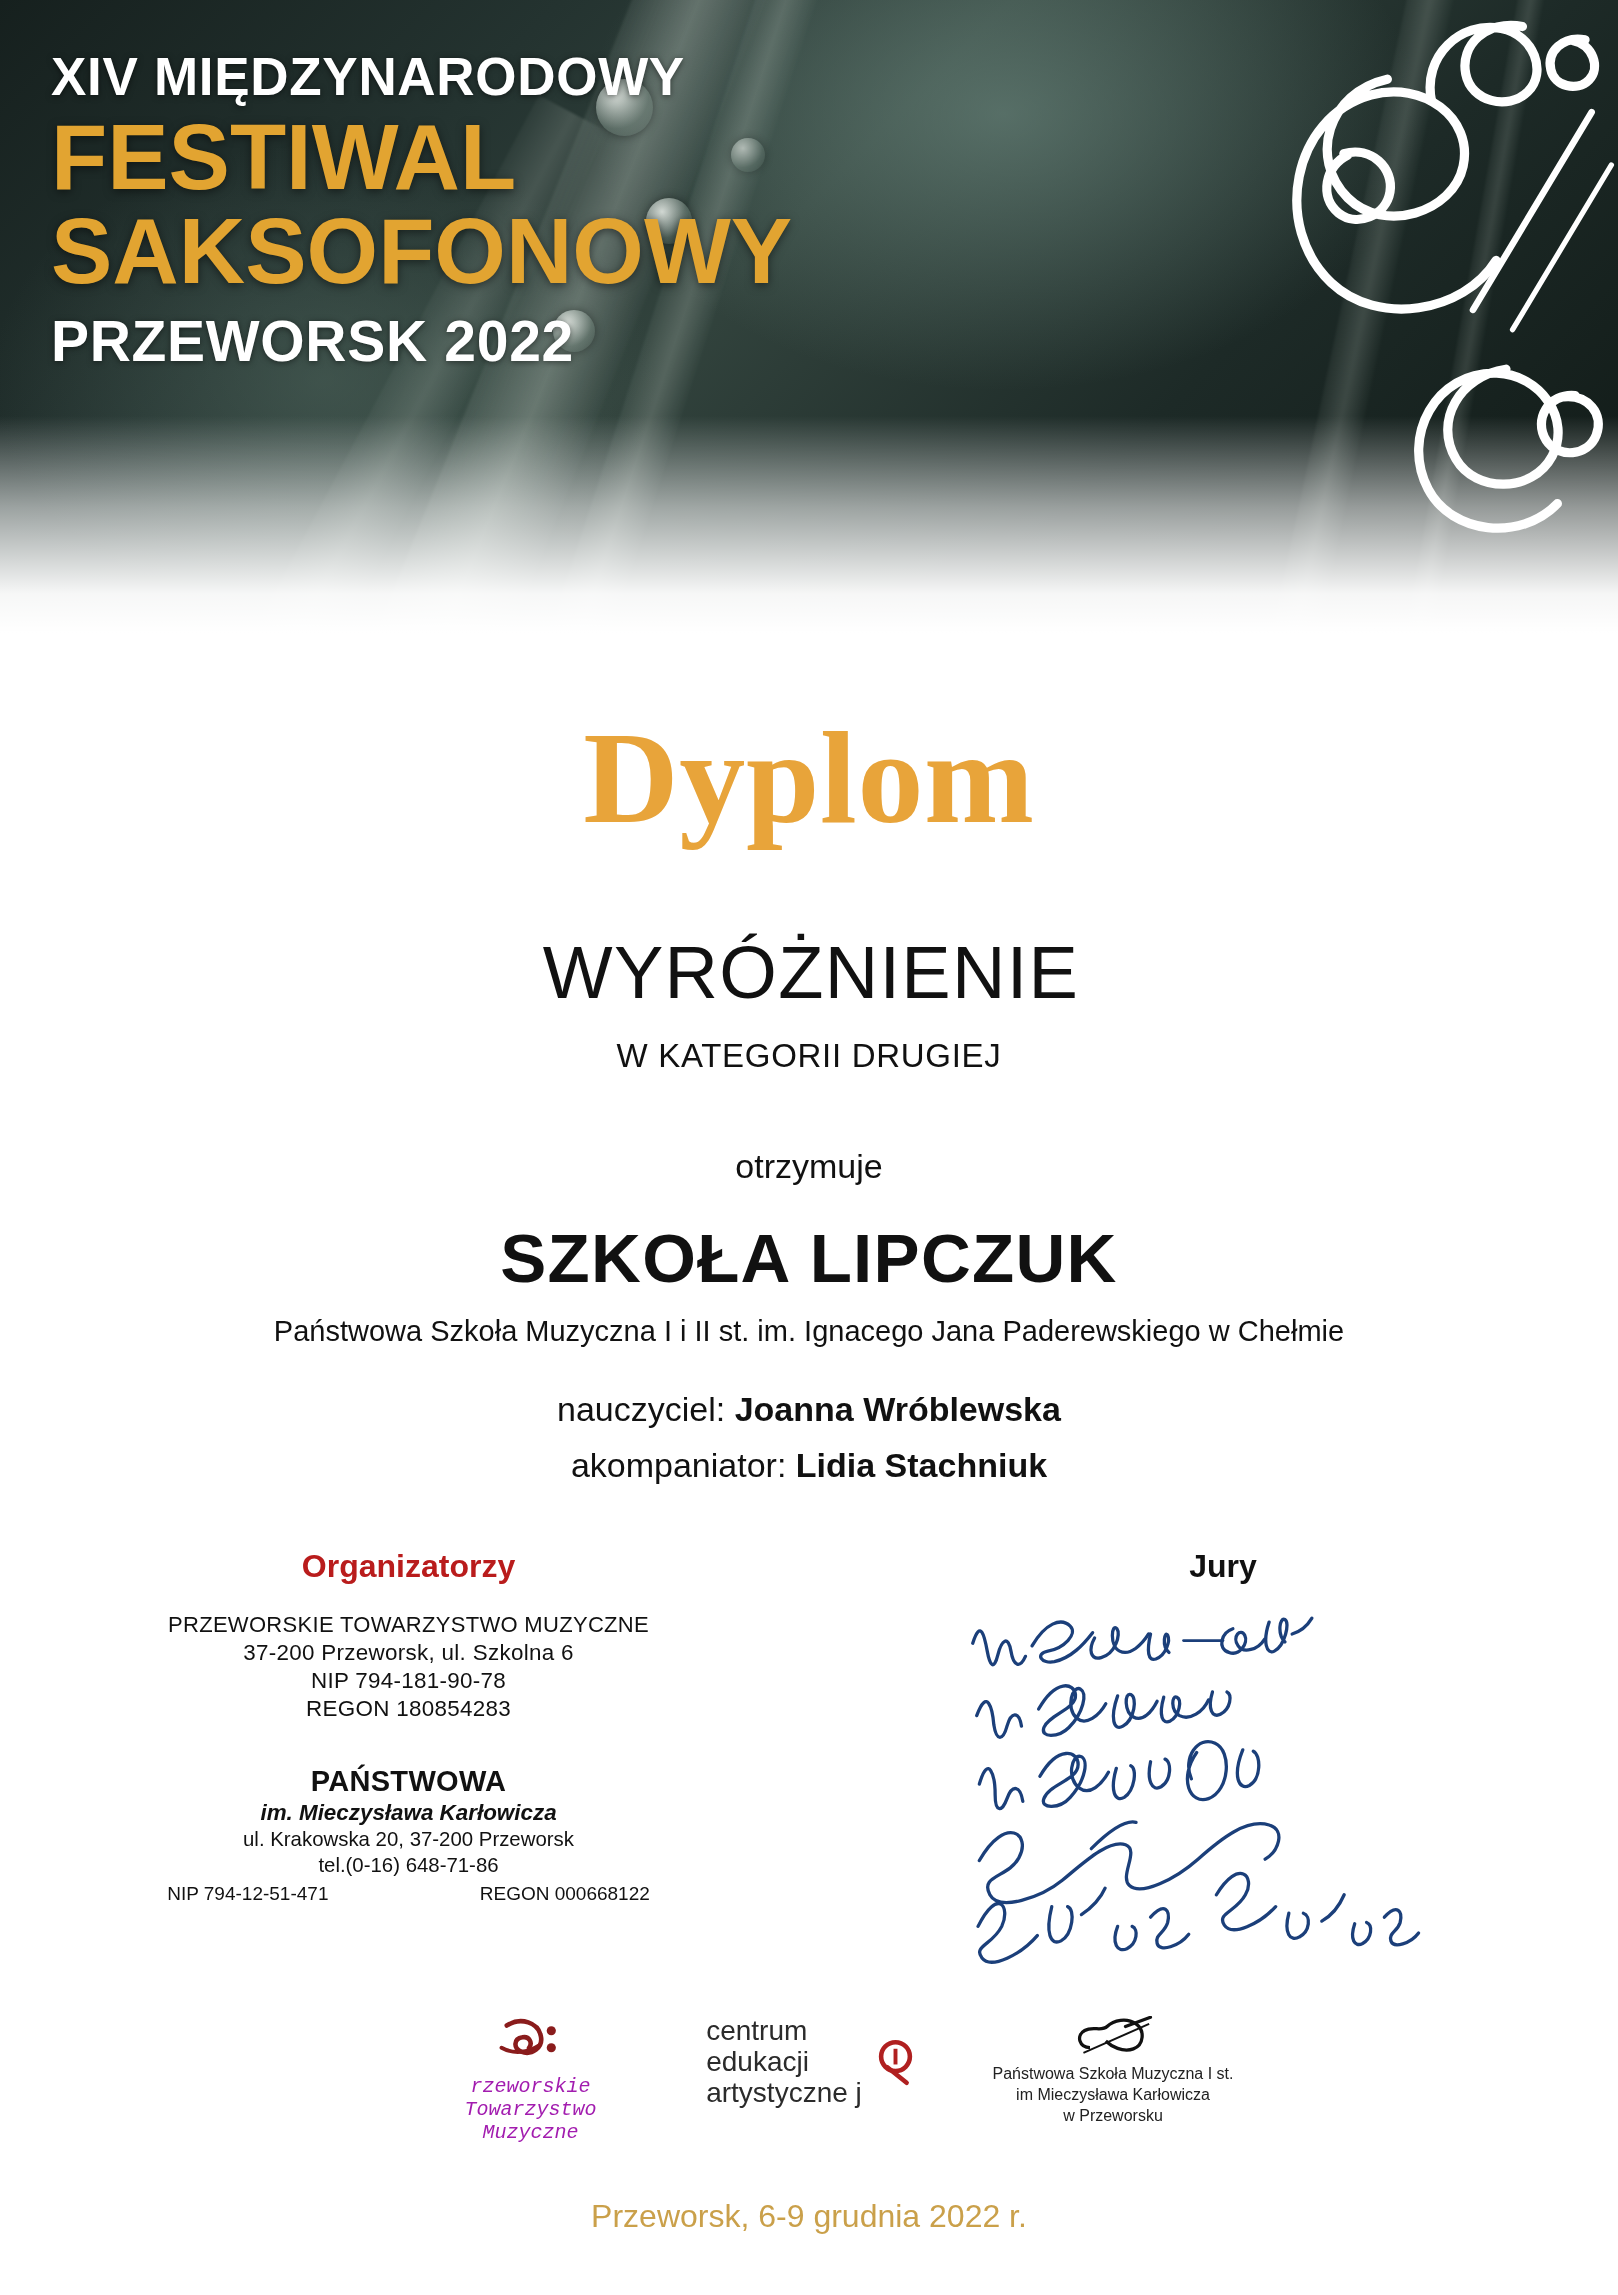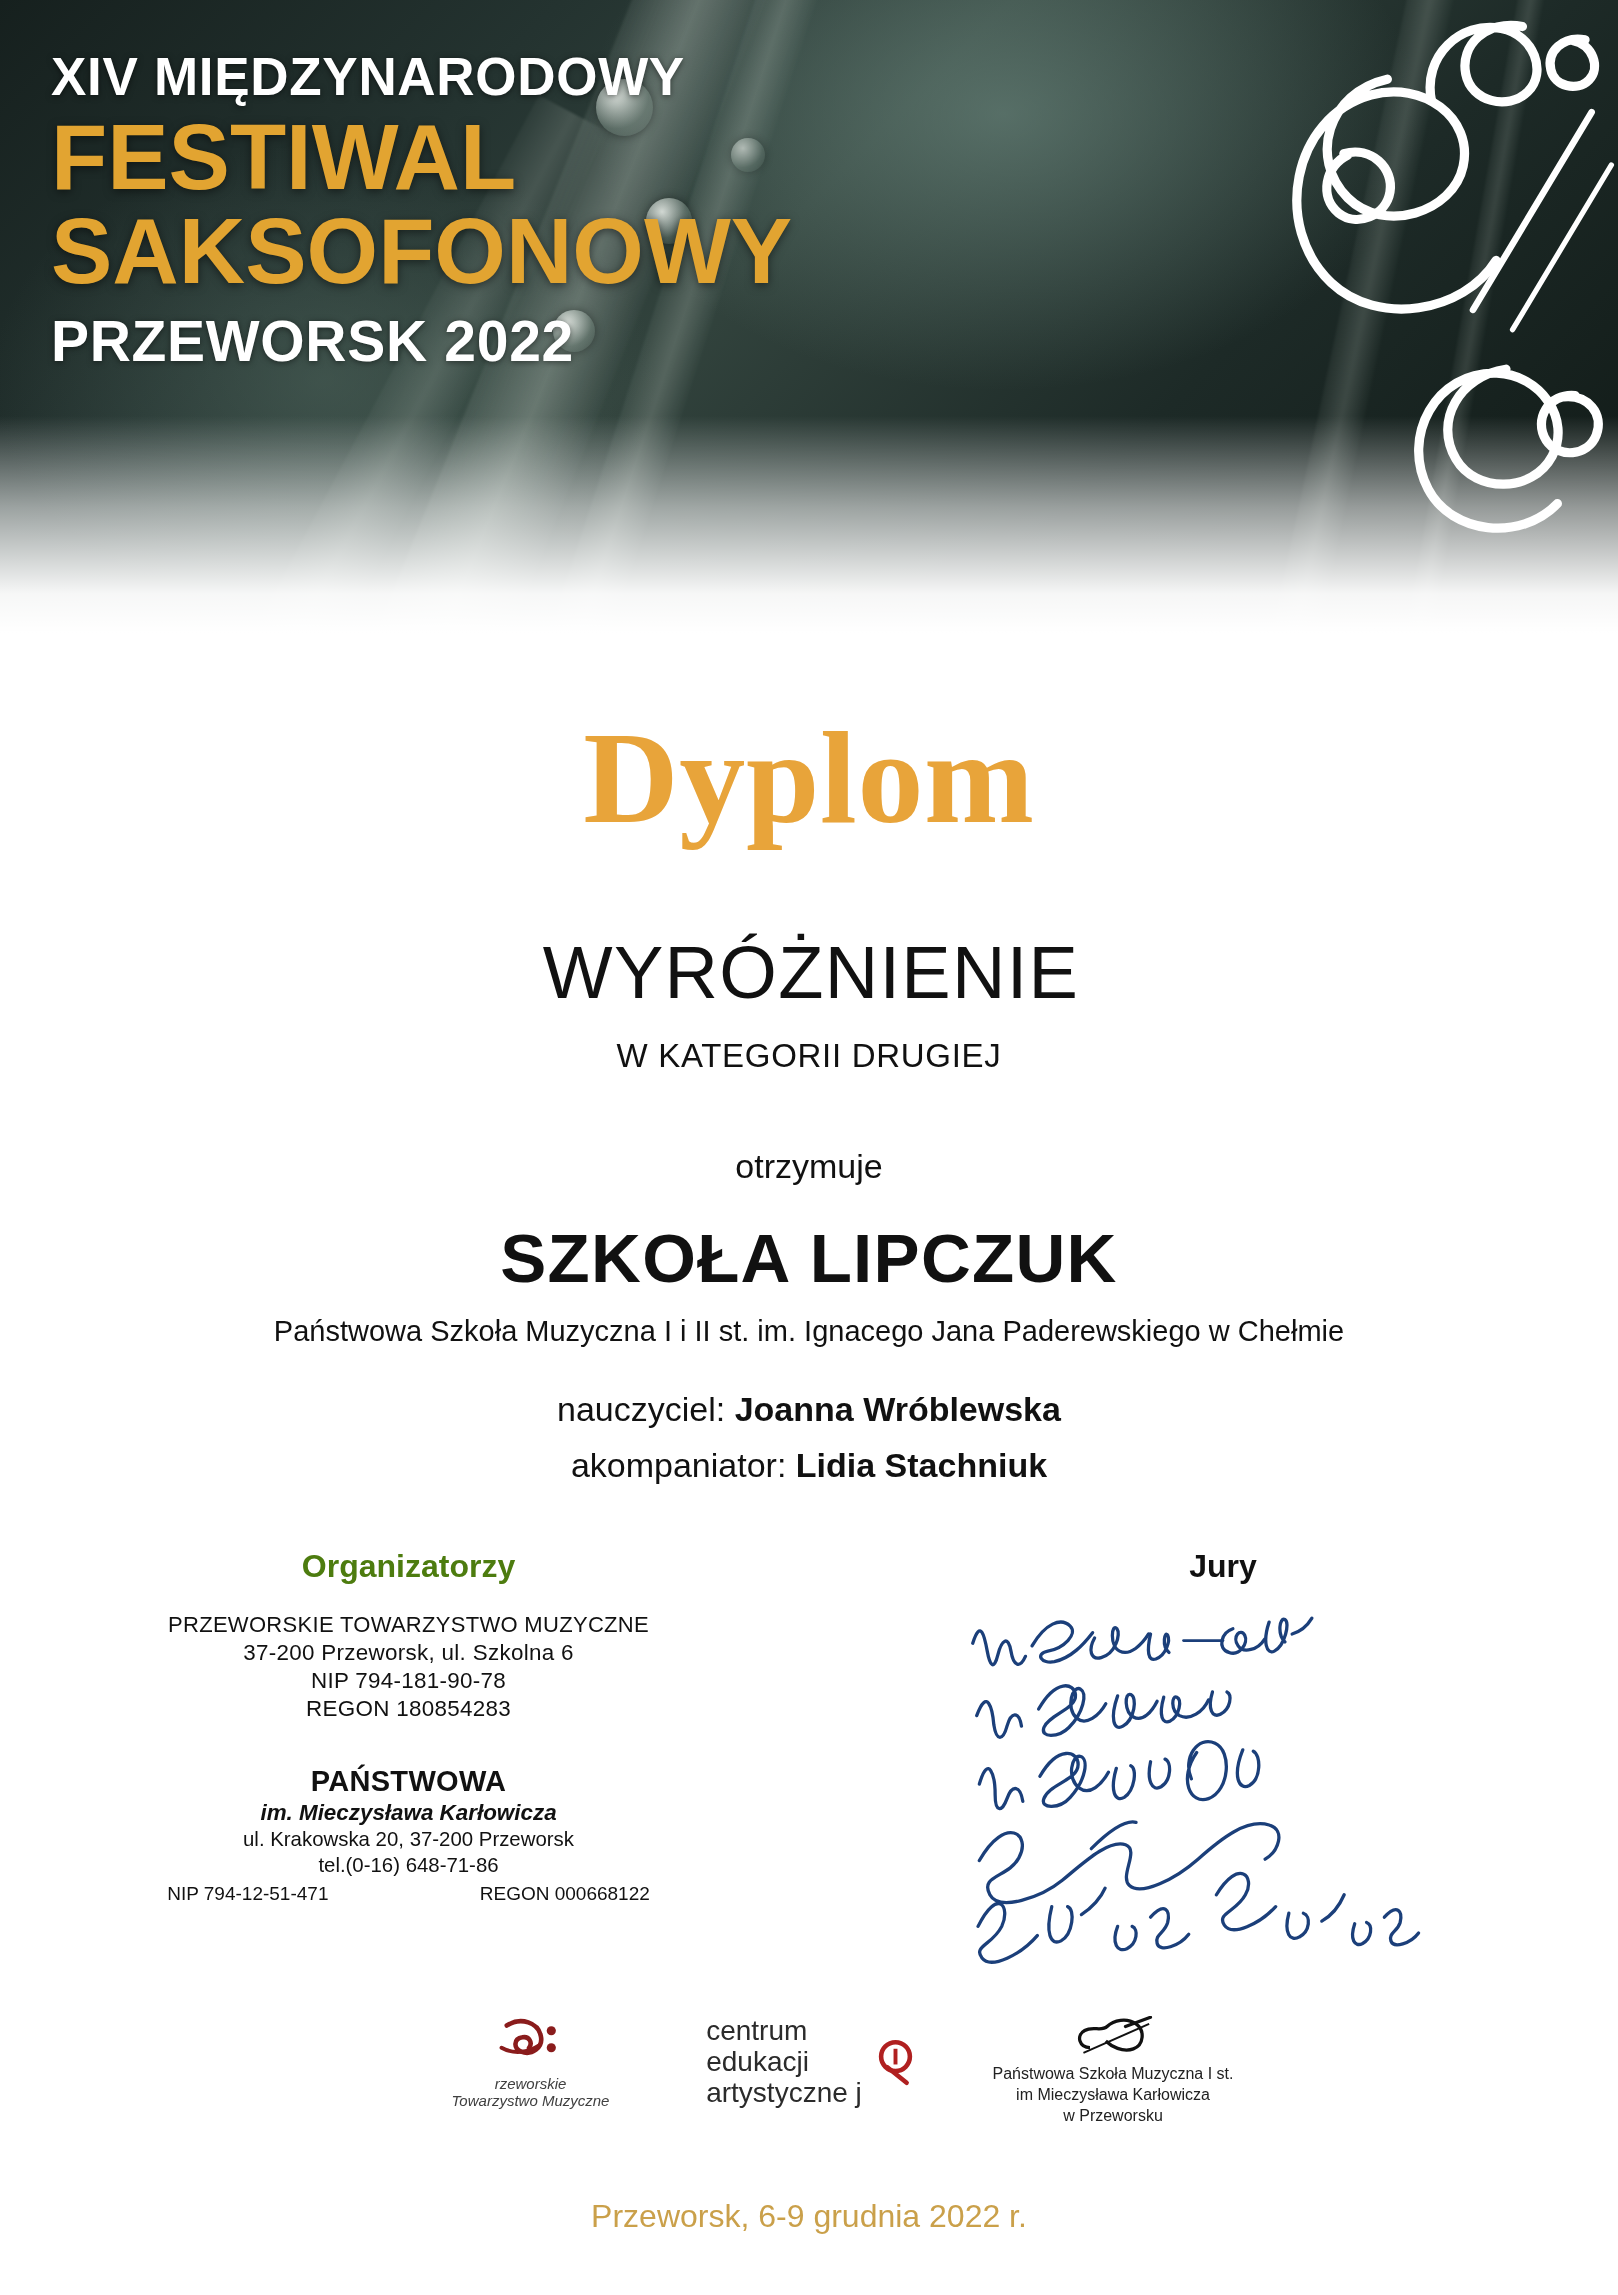--- a/index.html
+++ b/index.html
@@ -170,21 +170,21 @@
     position: absolute;
     left: 158px;
     top: 0;
     width: 501px;
     text-align: center;
   }
   .org-title {
     font-family: "Liberation Sans", sans-serif;
     font-weight: 700;
     font-size: 32px;
-    color: #4d7c0f;
+    color: #b91c1c;
     margin: 0 0 26px 0;
   }
   .stamp {
     font-family: "Liberation Sans", sans-serif;
     color: #111;
     line-height: 1.25;
   }
   .stamp1 { font-size: 22.4px; letter-spacing: 0.3px; }
   .stamp1 .l1 { font-size: 22px; }
   .stamp2 { margin-top: 40px; font-size: 22.4px; }
@@ -219,23 +219,23 @@
   .logo {
     position: absolute;
     top: 0;
     text-align: center;
   }
   .logo-ptm { left: 422px; width: 217px; }
   .logo-cea { left: 705px; width: 217px; }
   .logo-psm { left: 988px; width: 250px; }
 
   .ptm-text {
-    font-family: Liberation Sans, sans-serif;
-    font-size: 15px;
-    color: #404040;
+    font-family: Liberation Mono, monospace;
+    font-size: 20px;
+    color: #a21caf;
     line-height: 1.15;
     font-style: italic;
   }
   .cea-text {
     font-family: "Liberation Sans", sans-serif;
     font-size: 28px;
     color: #2b2b2b;
     line-height: 1.1;
     text-align: left;
     font-weight: 400;

